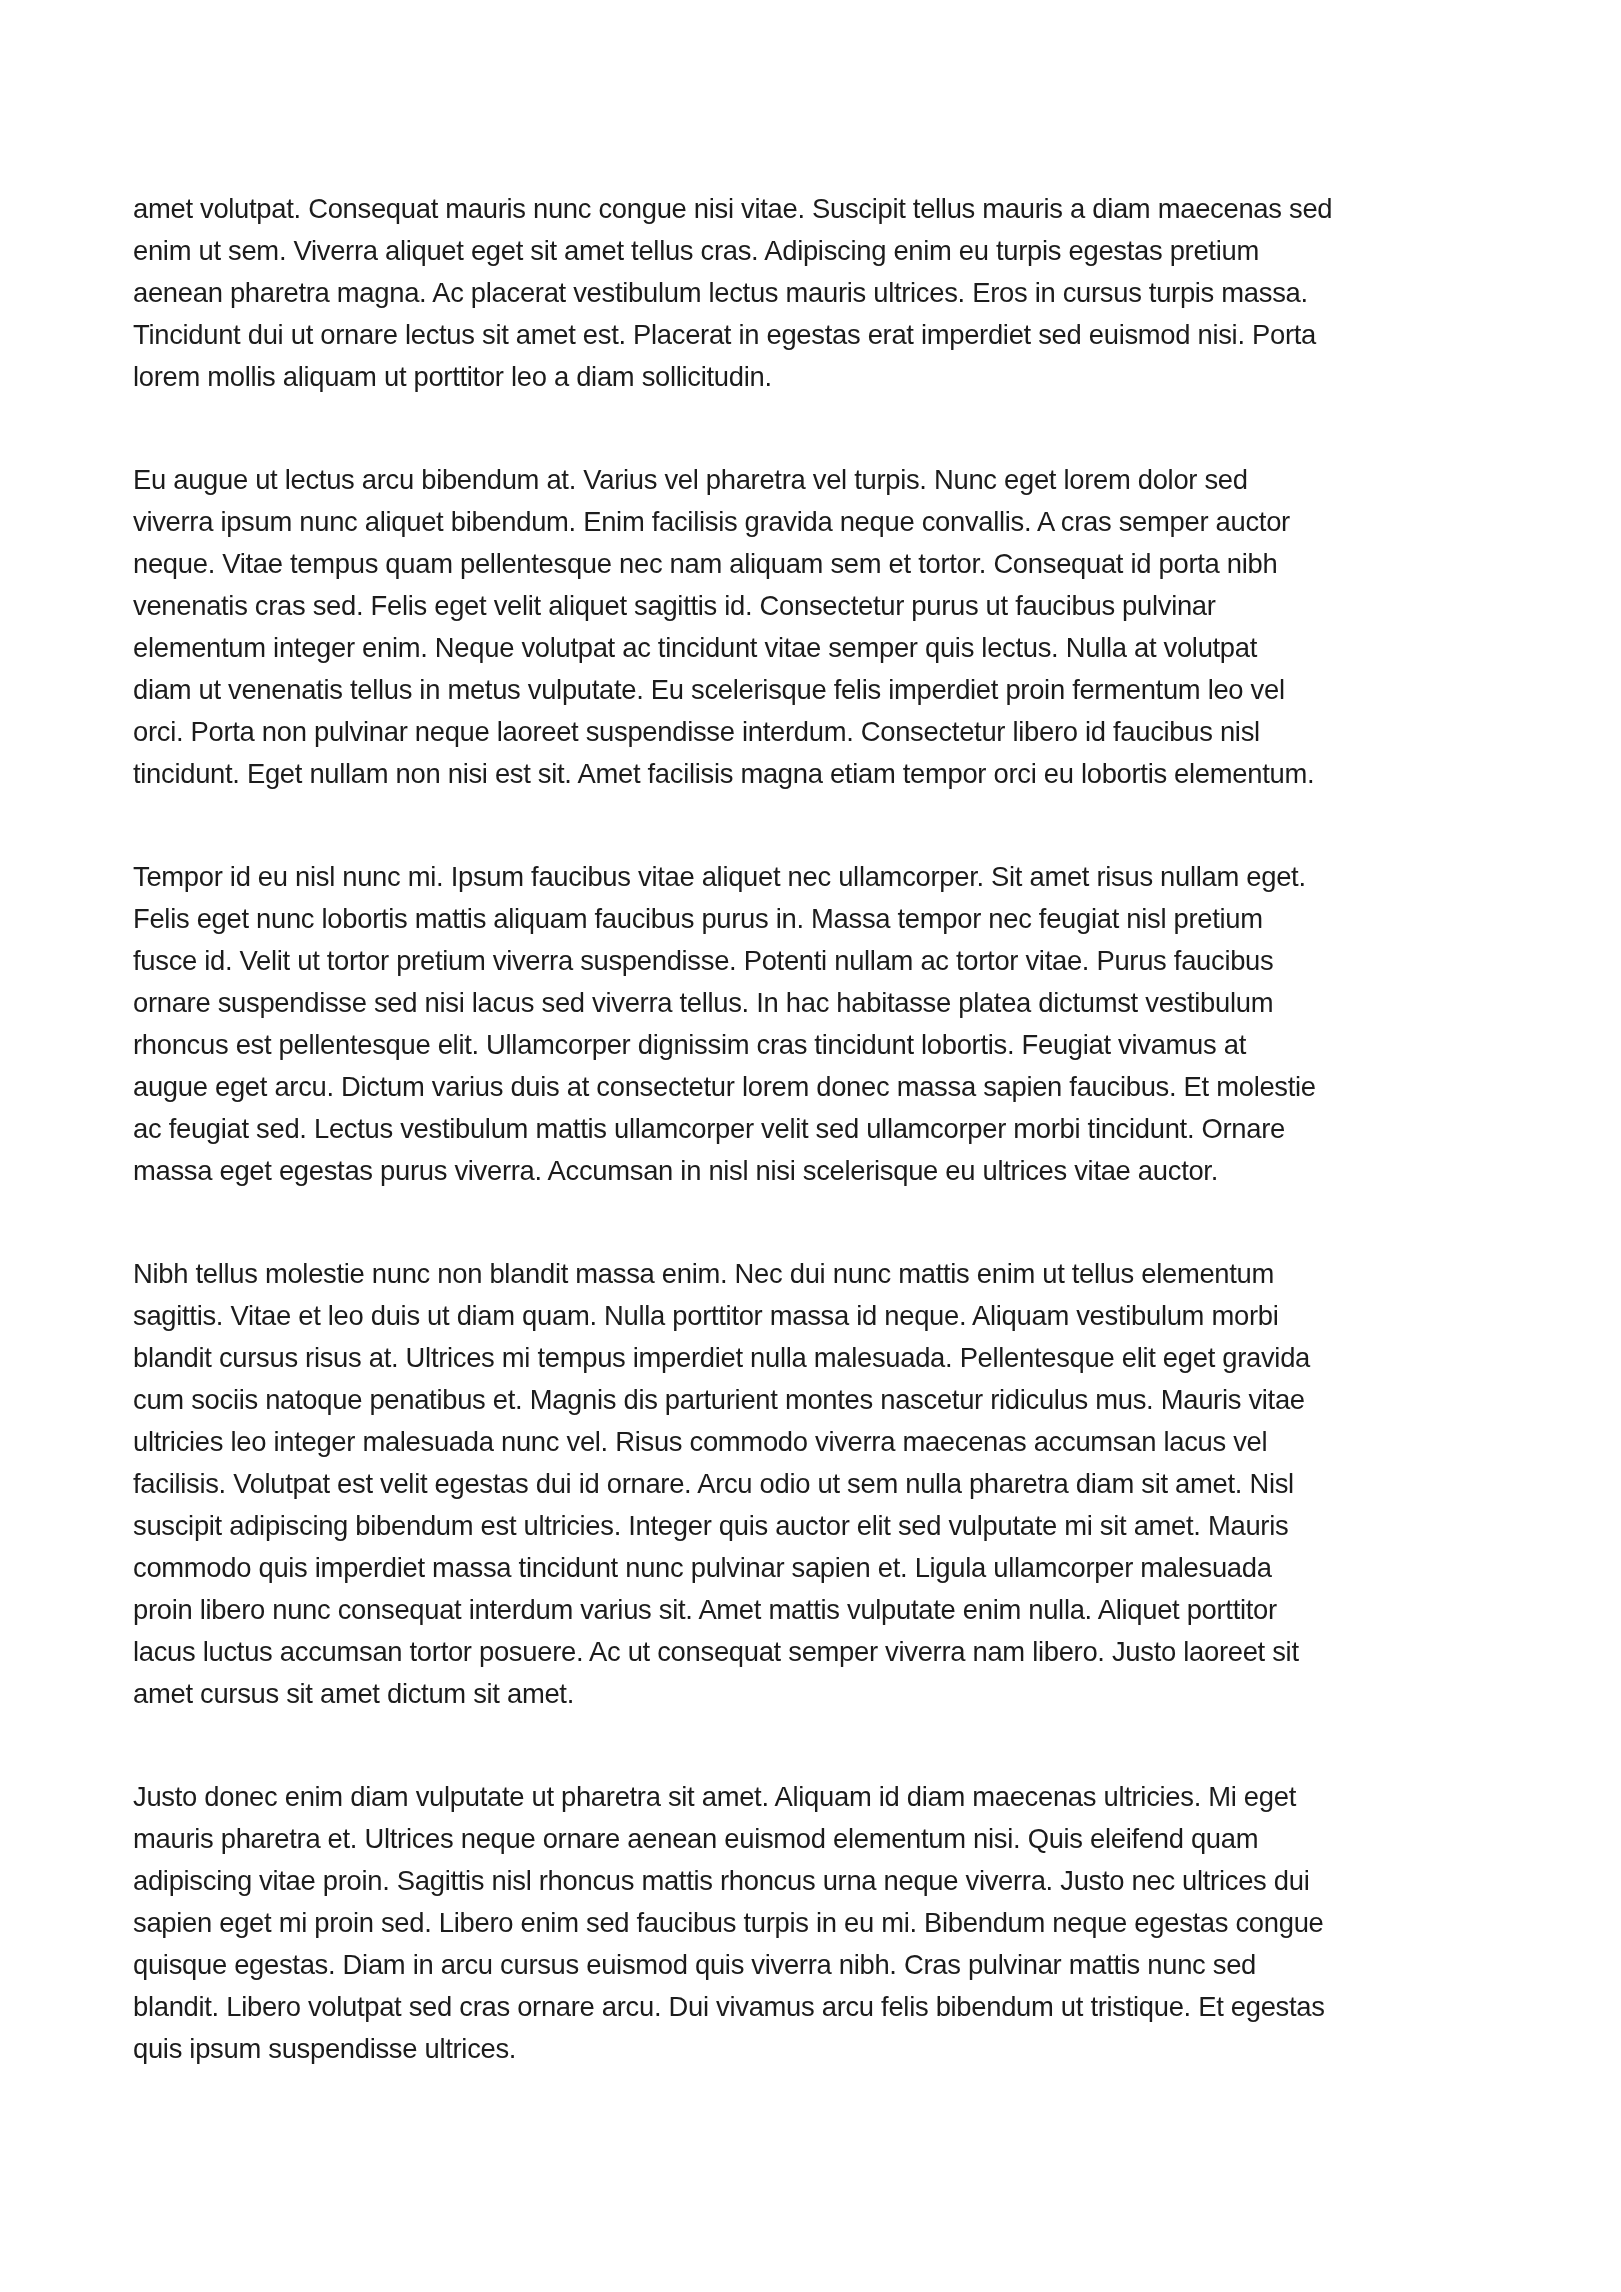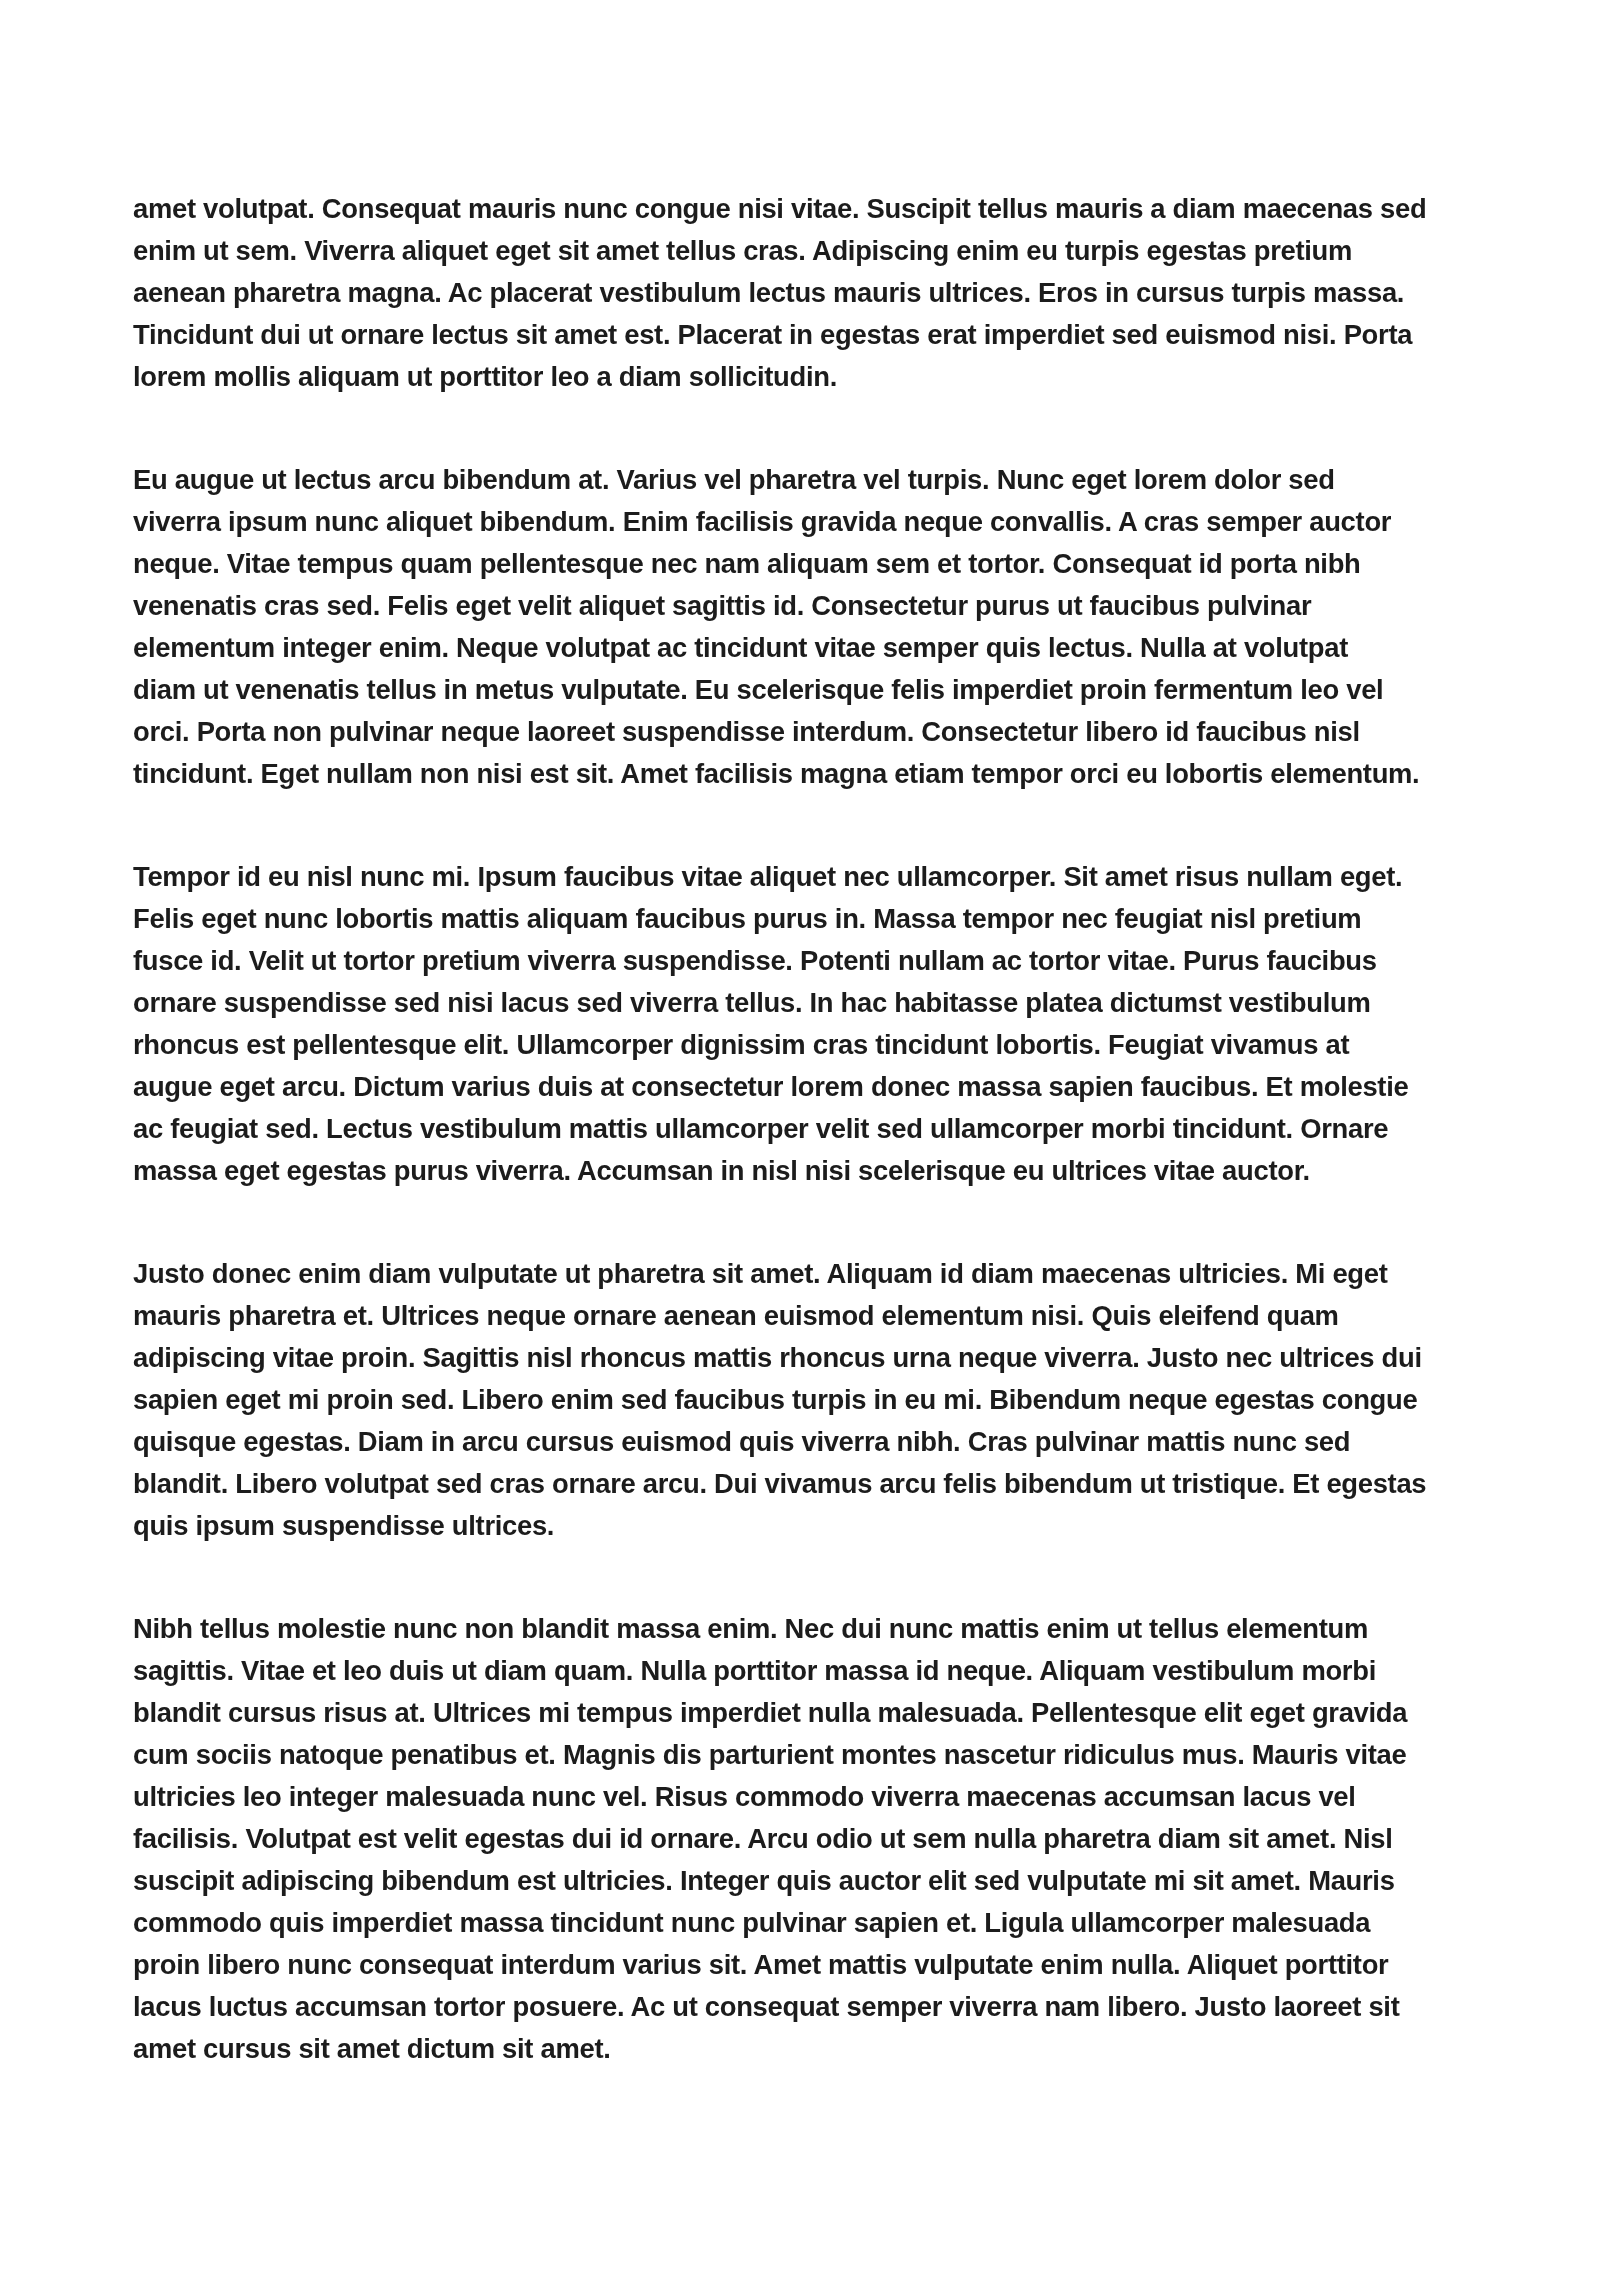--- a/index.html
+++ b/index.html
@@ -20,21 +20,21 @@
     background: #ffffff;
     padding: 188px 118px 0 133px;
   }
   .para {
     margin: 0 0 61px 0;
     font-size: 27.4px;
     line-height: 42px;
     letter-spacing: -0.3px;
     color: #1c1c1c;
     white-space: pre-line;      
-    font-weight: 700;
+    font-weight: 400;
   }
 </style>
 </head>
 <body>
 
 <div class="page">
   <p class="para">amet volutpat. Consequat mauris nunc congue nisi vitae. Suscipit tellus mauris a diam maecenas sed
 enim ut sem. Viverra aliquet eget sit amet tellus cras. Adipiscing enim eu turpis egestas pretium
 aenean pharetra magna. Ac placerat vestibulum lectus mauris ultrices. Eros in cursus turpis massa.
 Tincidunt dui ut ornare lectus sit amet est. Placerat in egestas erat imperdiet sed euismod nisi. Porta
@@ -48,32 +48,32 @@
 orci. Porta non pulvinar neque laoreet suspendisse interdum. Consectetur libero id faucibus nisl
 tincidunt. Eget nullam non nisi est sit. Amet facilisis magna etiam tempor orci eu lobortis elementum.</p>
   <p class="para">Tempor id eu nisl nunc mi. Ipsum faucibus vitae aliquet nec ullamcorper. Sit amet risus nullam eget.
 Felis eget nunc lobortis mattis aliquam faucibus purus in. Massa tempor nec feugiat nisl pretium
 fusce id. Velit ut tortor pretium viverra suspendisse. Potenti nullam ac tortor vitae. Purus faucibus
 ornare suspendisse sed nisi lacus sed viverra tellus. In hac habitasse platea dictumst vestibulum
 rhoncus est pellentesque elit. Ullamcorper dignissim cras tincidunt lobortis. Feugiat vivamus at
 augue eget arcu. Dictum varius duis at consectetur lorem donec massa sapien faucibus. Et molestie
 ac feugiat sed. Lectus vestibulum mattis ullamcorper velit sed ullamcorper morbi tincidunt. Ornare
 massa eget egestas purus viverra. Accumsan in nisl nisi scelerisque eu ultrices vitae auctor.</p>
-  <p class="para">Justo donec enim diam vulputate ut pharetra sit amet. Aliquam id diam maecenas ultricies. Mi eget
-mauris pharetra et. Ultrices neque ornare aenean euismod elementum nisi. Quis eleifend quam
-adipiscing vitae proin. Sagittis nisl rhoncus mattis rhoncus urna neque viverra. Justo nec ultrices dui
-sapien eget mi proin sed. Libero enim sed faucibus turpis in eu mi. Bibendum neque egestas congue
-quisque egestas. Diam in arcu cursus euismod quis viverra nibh. Cras pulvinar mattis nunc sed
-blandit. Libero volutpat sed cras ornare arcu. Dui vivamus arcu felis bibendum ut tristique. Et egestas
-quis ipsum suspendisse ultrices.</p>
   <p class="para">Nibh tellus molestie nunc non blandit massa enim. Nec dui nunc mattis enim ut tellus elementum
 sagittis. Vitae et leo duis ut diam quam. Nulla porttitor massa id neque. Aliquam vestibulum morbi
 blandit cursus risus at. Ultrices mi tempus imperdiet nulla malesuada. Pellentesque elit eget gravida
 cum sociis natoque penatibus et. Magnis dis parturient montes nascetur ridiculus mus. Mauris vitae
 ultricies leo integer malesuada nunc vel. Risus commodo viverra maecenas accumsan lacus vel
 facilisis. Volutpat est velit egestas dui id ornare. Arcu odio ut sem nulla pharetra diam sit amet. Nisl
 suscipit adipiscing bibendum est ultricies. Integer quis auctor elit sed vulputate mi sit amet. Mauris
 commodo quis imperdiet massa tincidunt nunc pulvinar sapien et. Ligula ullamcorper malesuada
 proin libero nunc consequat interdum varius sit. Amet mattis vulputate enim nulla. Aliquet porttitor
 lacus luctus accumsan tortor posuere. Ac ut consequat semper viverra nam libero. Justo laoreet sit
 amet cursus sit amet dictum sit amet.</p>
+  <p class="para">Justo donec enim diam vulputate ut pharetra sit amet. Aliquam id diam maecenas ultricies. Mi eget
+mauris pharetra et. Ultrices neque ornare aenean euismod elementum nisi. Quis eleifend quam
+adipiscing vitae proin. Sagittis nisl rhoncus mattis rhoncus urna neque viverra. Justo nec ultrices dui
+sapien eget mi proin sed. Libero enim sed faucibus turpis in eu mi. Bibendum neque egestas congue
+quisque egestas. Diam in arcu cursus euismod quis viverra nibh. Cras pulvinar mattis nunc sed
+blandit. Libero volutpat sed cras ornare arcu. Dui vivamus arcu felis bibendum ut tristique. Et egestas
+quis ipsum suspendisse ultrices.</p>
 </div>
 
 
 </body></html>

